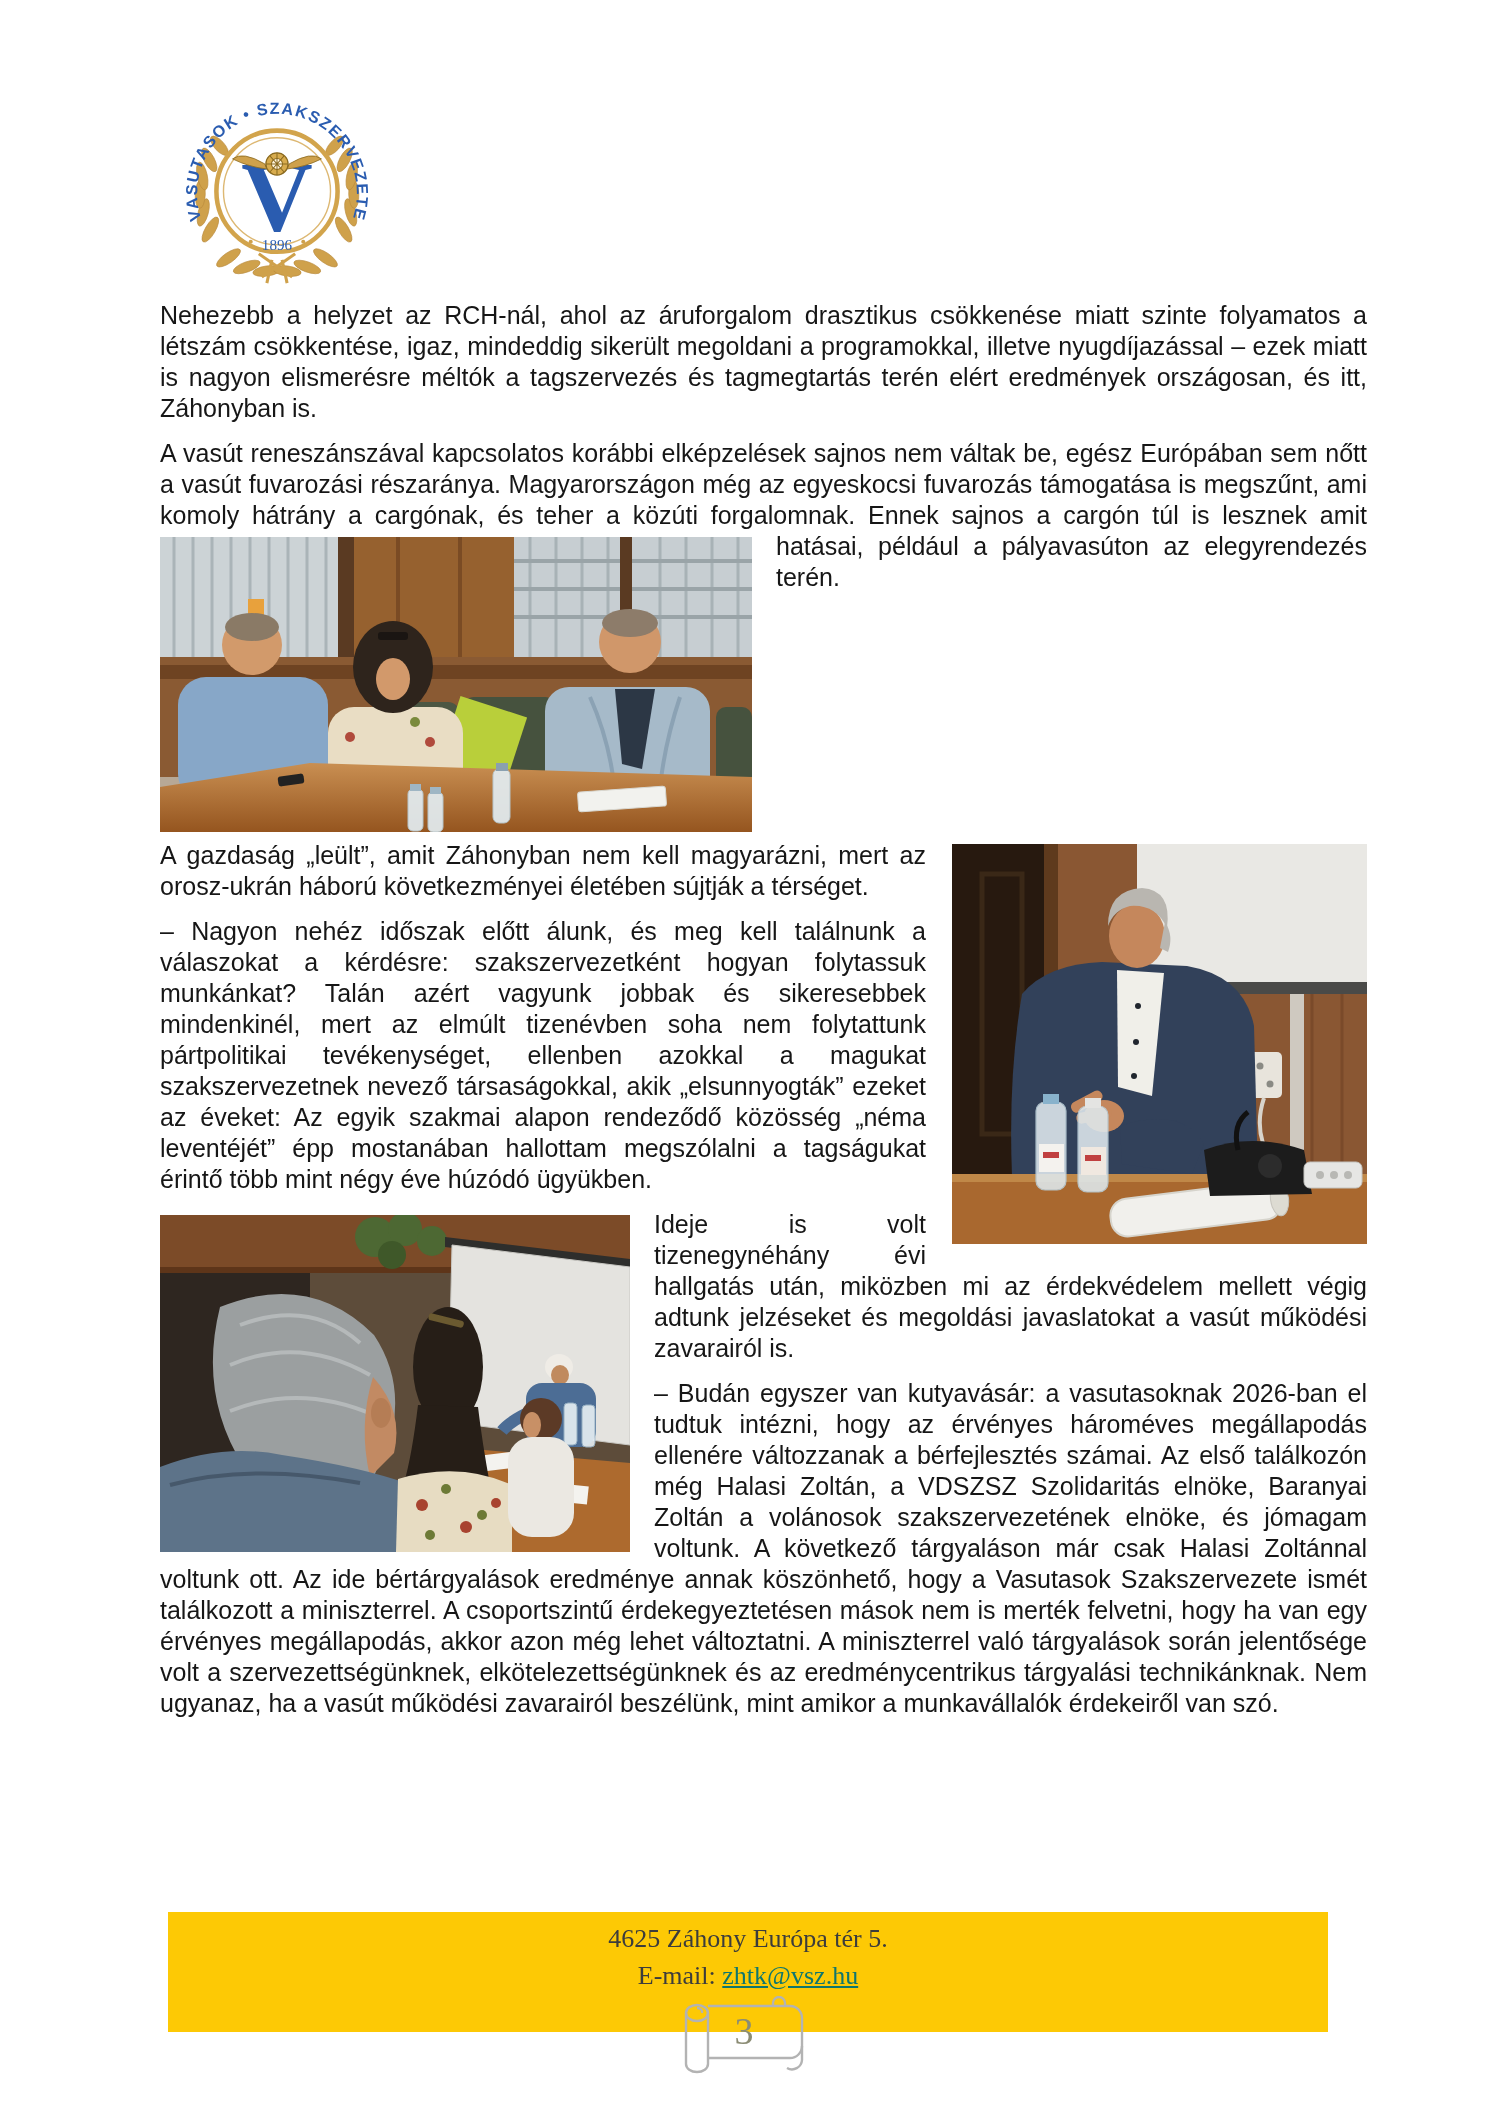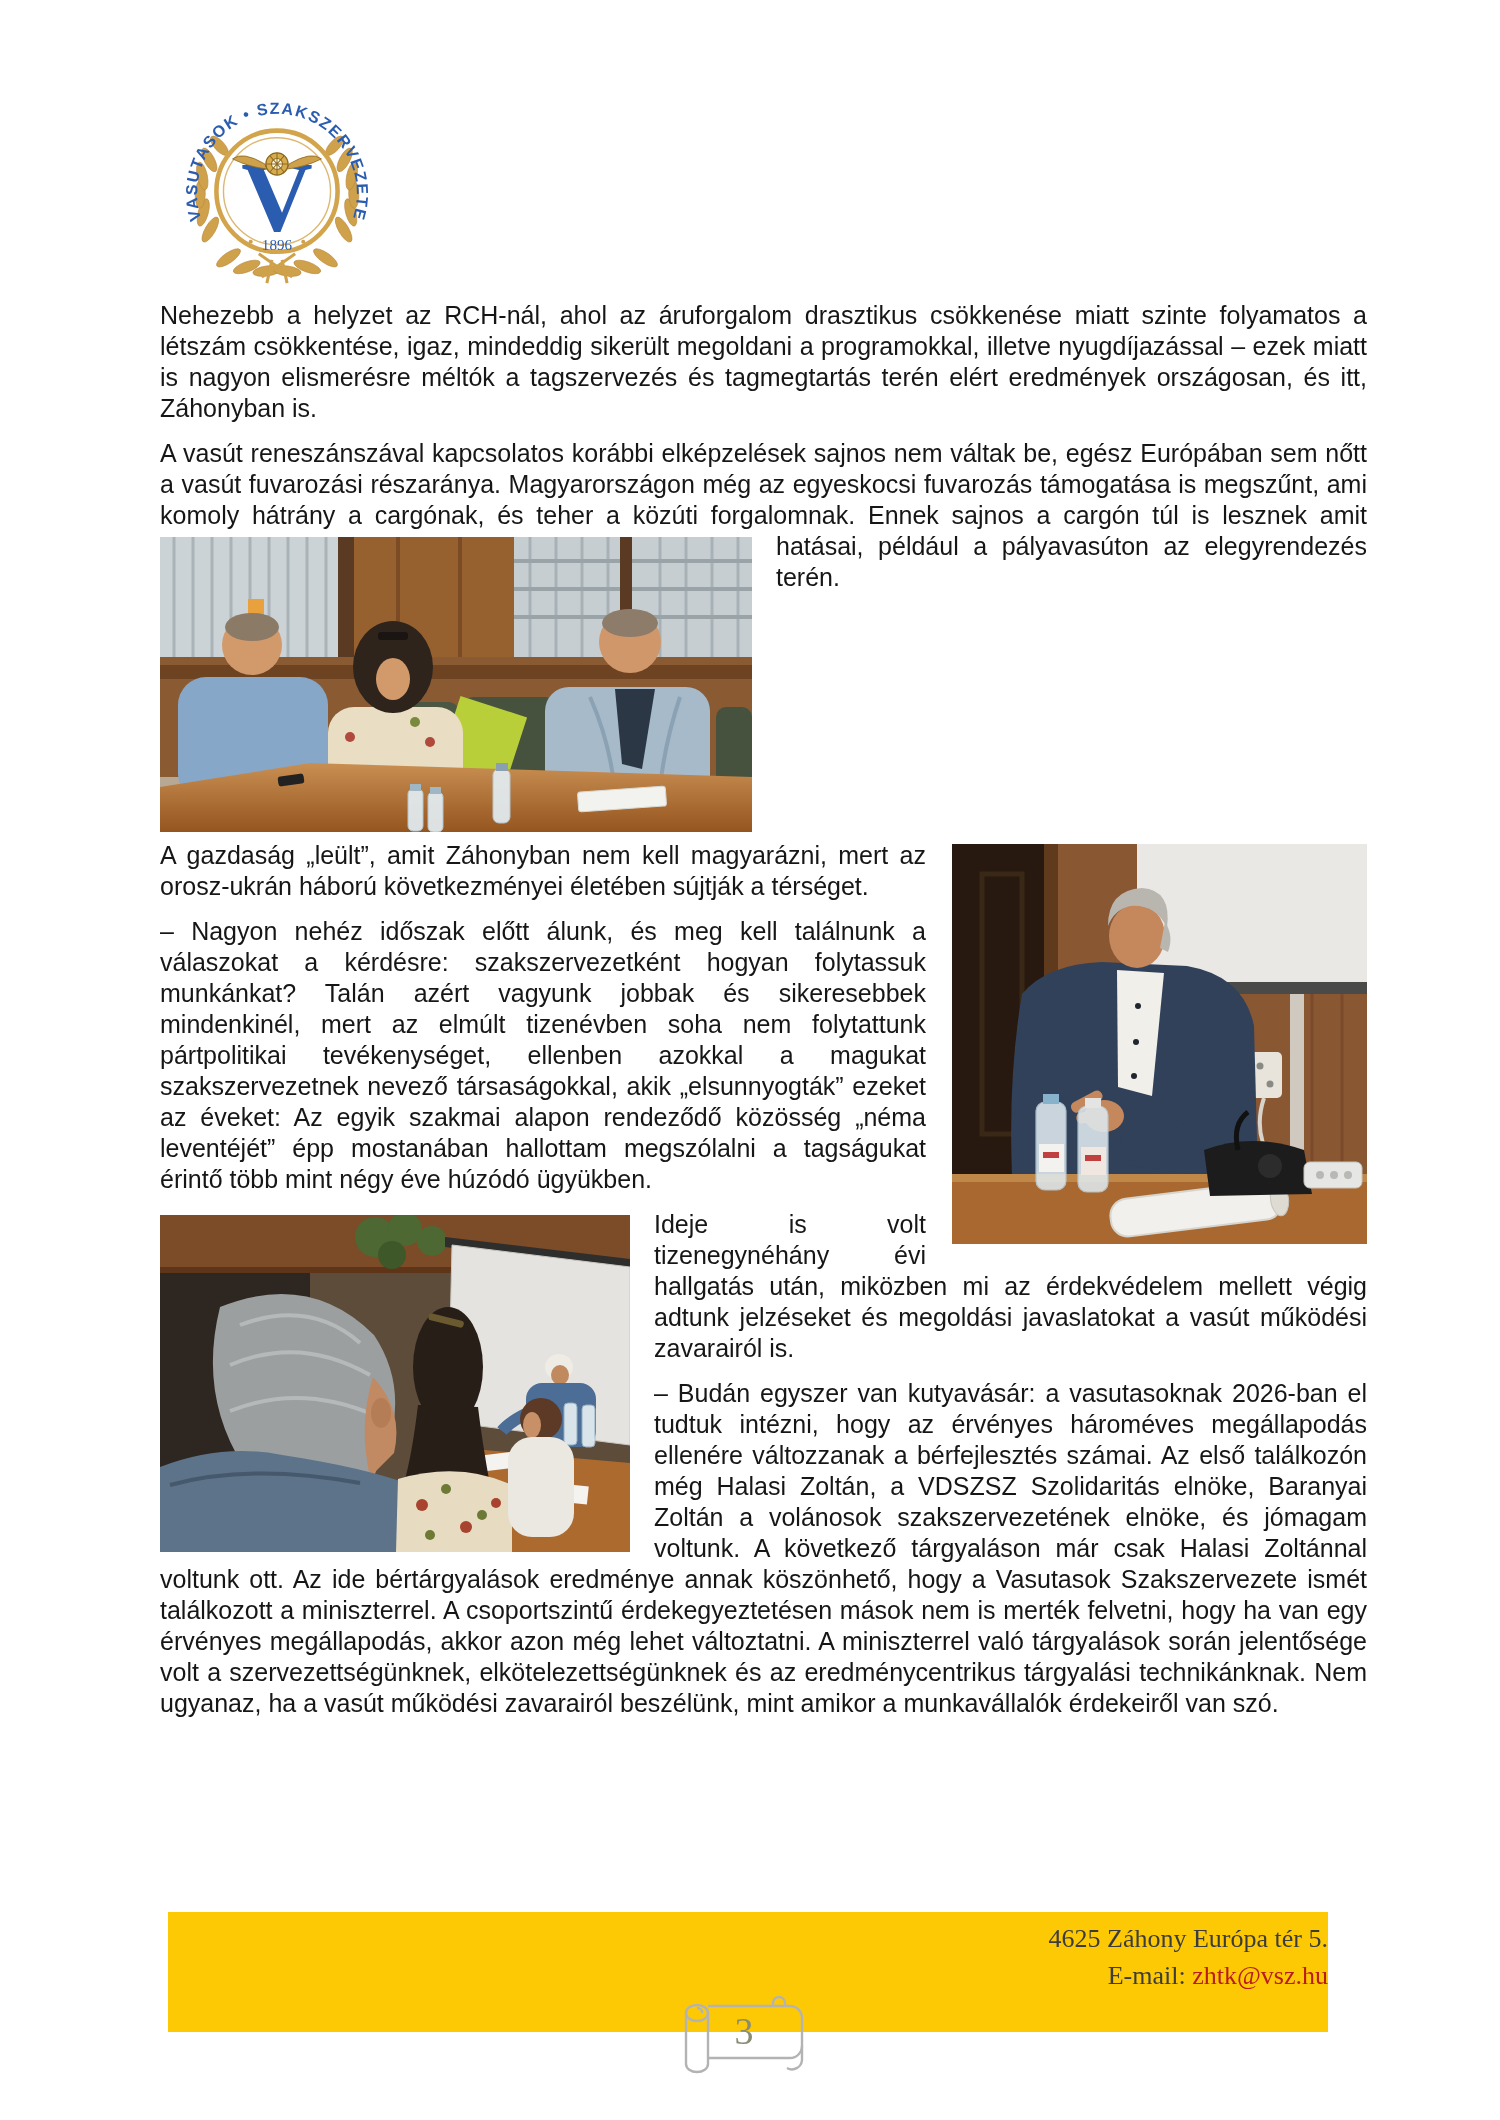--- a/index.html
+++ b/index.html
@@ -15,23 +15,23 @@
   .content p{margin:0 3px 14px 0;}
   .clr{clear:both;height:0;}
   .ph{display:block;}
   .ph svg{display:block;width:100%;height:100%;}
   .ph1{float:left;width:592px;height:295px;margin:6px 24px 8px 0;}
   .ph2{float:right;width:415px;height:400px;margin:4px 0 10px 26px;}
   .ph3{float:left;clear:left;width:470px;height:337px;margin:6px 24px 10px 0;}
   
   .footer{position:absolute;left:168px;top:1912px;width:1160px;height:120px;background:#FDC905;
           text-align:center;font-family:"Liberation Serif",serif;font-size:26px;color:#3c3c3c;}
-  .footer .fline{line-height:37px;text-align:right;}
+  .footer .fline{line-height:37px;}
   .footer .fline:first-child{padding-top:8px;}
-  .email-link{color:#b91c1c;cursor:pointer;}
+  .email-link{color:#0f766e;text-decoration:underline;cursor:pointer;}
   .scroll-badge{position:absolute;left:678px;top:1996px;width:140px;height:92px;}
   .scroll-badge svg{display:block;width:100%;height:100%;}
 </style>
 </head>
 <body>
 
 <div class="page">
 
   <div class="logo">
     <svg viewBox="0 0 200 215">

